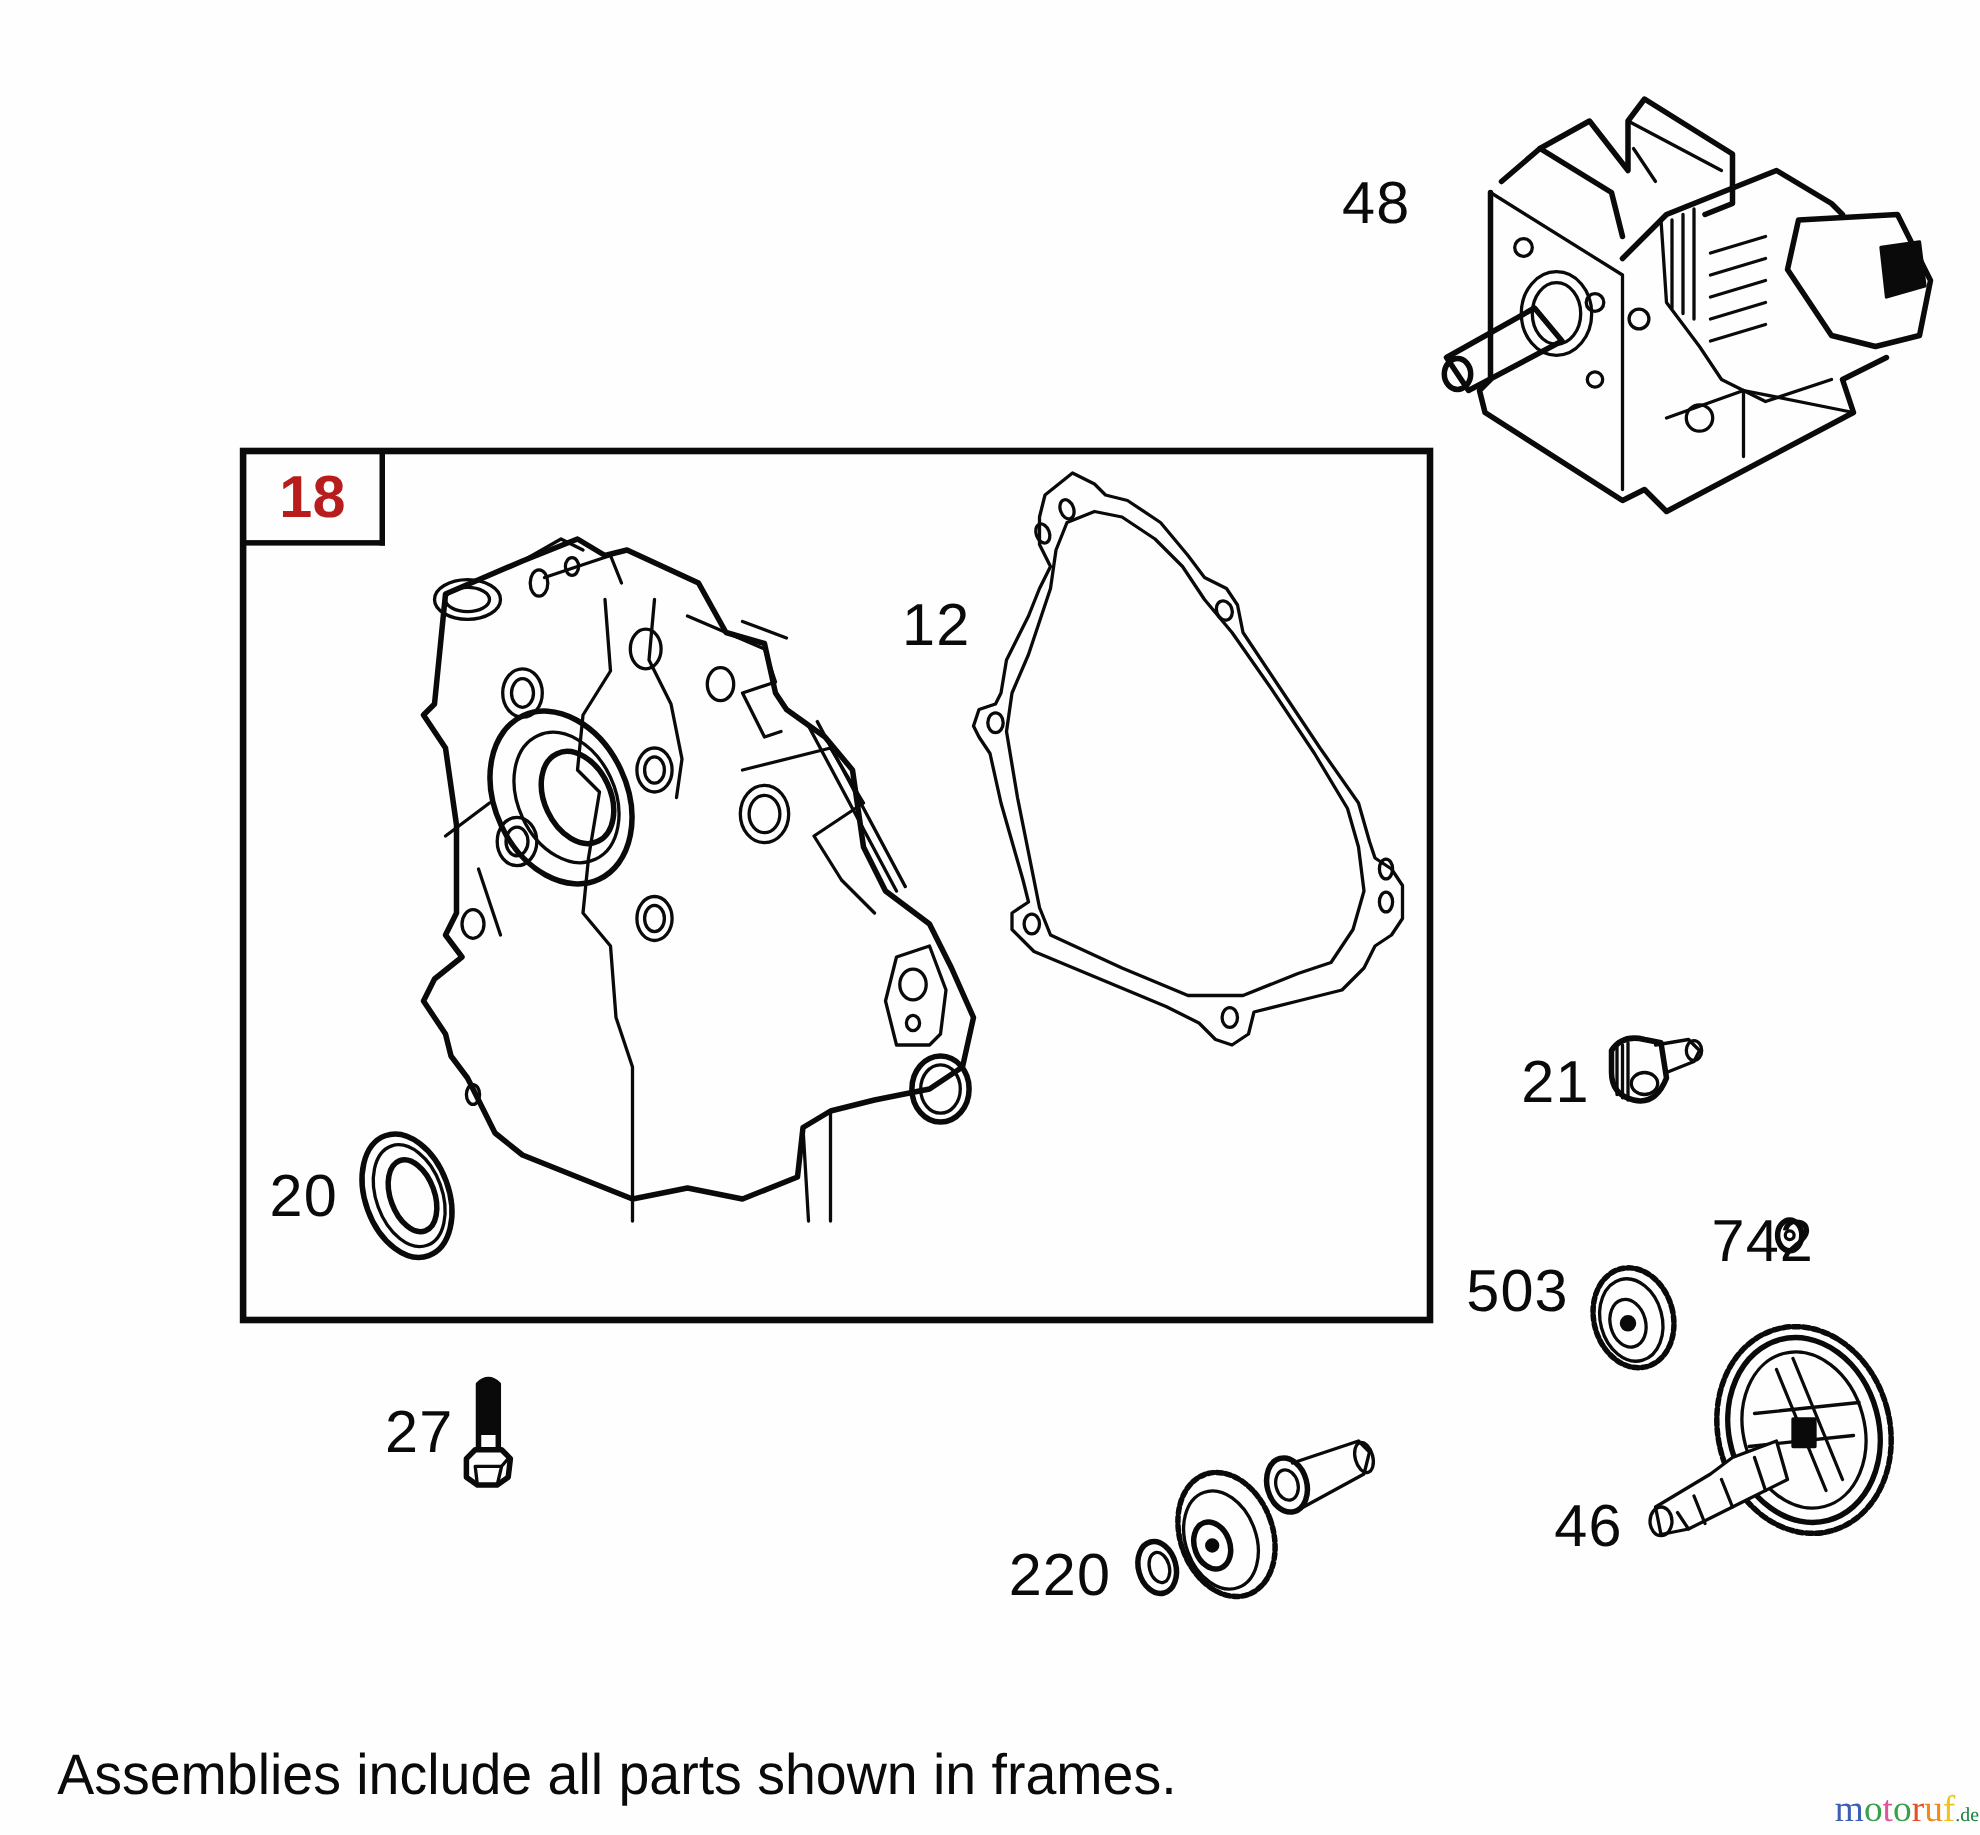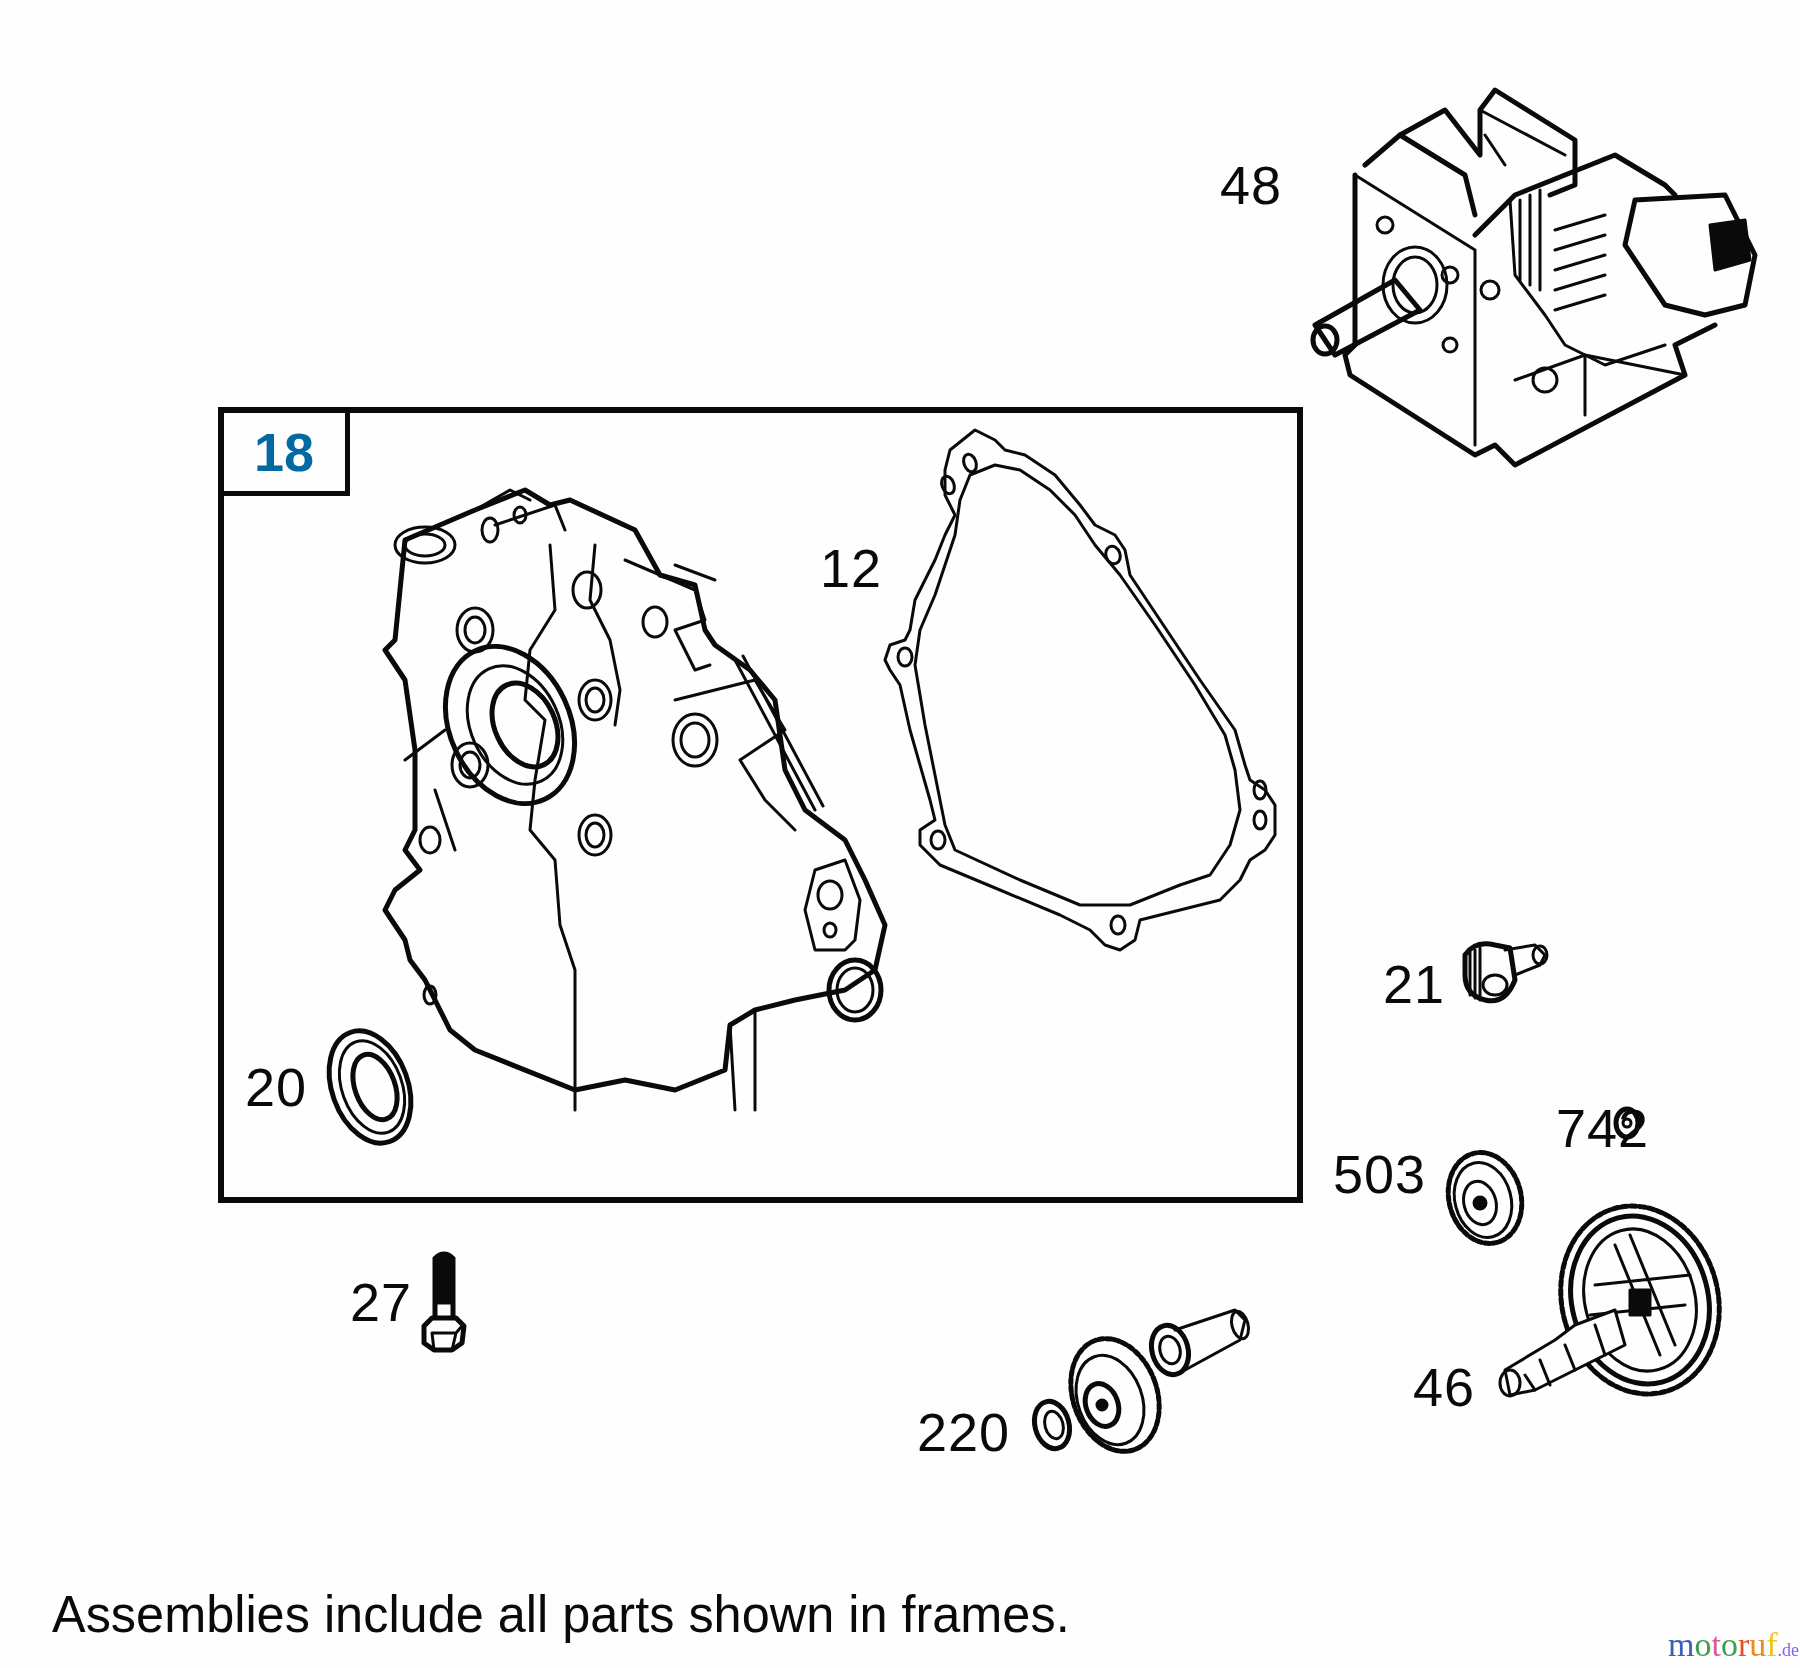--- a/index.html
+++ b/index.html
@@ -1,24 +1,24 @@
 <!DOCTYPE html>
 <html><head>
 <meta charset="utf-8">
 <style>
   html, body { margin: 0; padding: 0; background: #fdfefd; }
   body { width: 1800px; height: 1668px; position: relative; overflow: hidden; font-family: "Liberation Sans", sans-serif; }
   .canvas { position: absolute; left: 0; top: 0; width: 1800px; height: 1668px; }
   .label { position: absolute; font-family: "Liberation Sans", sans-serif; font-weight: normal; font-size: 54px; color: #0a0a0a; line-height: 1; letter-spacing: 1px; }
   .frame { position: absolute; border: 6px solid #0a0a0a; box-sizing: border-box; }
   .frame-label-box { position: absolute; border: 5px solid #0a0a0a; box-sizing: border-box; border-top: none; border-left: none; display: flex; align-items: center; justify-content: center; }
-  .frame-label-box span { font-weight: bold; font-size: 54px; color: #0369a1; line-height: 1; }
+  .frame-label-box span { font-weight: bold; font-size: 54px; color: #b91c1c; line-height: 1; }
   .caption { position: absolute; left: 52px; top: 1588px; font-size: 52px; color: #0a0a0a; line-height: 1; transform: scaleX(0.97); transform-origin: left; }
   .watermark { position: absolute; left: 1668px; top: 1628px; font-family: "Liberation Serif", serif; font-size: 34px; line-height: 1; }
-  .watermark .de { font-size: 18px; color: #8b5cf6; }
+  .watermark .de { font-size: 18px; color: #15803d; }
   svg.part { position: absolute; overflow: visible; }
   svg.part * { fill: none; stroke: #0a0a0a; stroke-width: 3; stroke-linejoin: round; stroke-linecap: round; }
   svg.part .thick { stroke-width: 5; }
   svg.part .fillw { fill: #fdfefd; }
   svg.part .fillb { fill: #0a0a0a; }
 </style>
 </head>
 <body>
 
 <div class="canvas">

